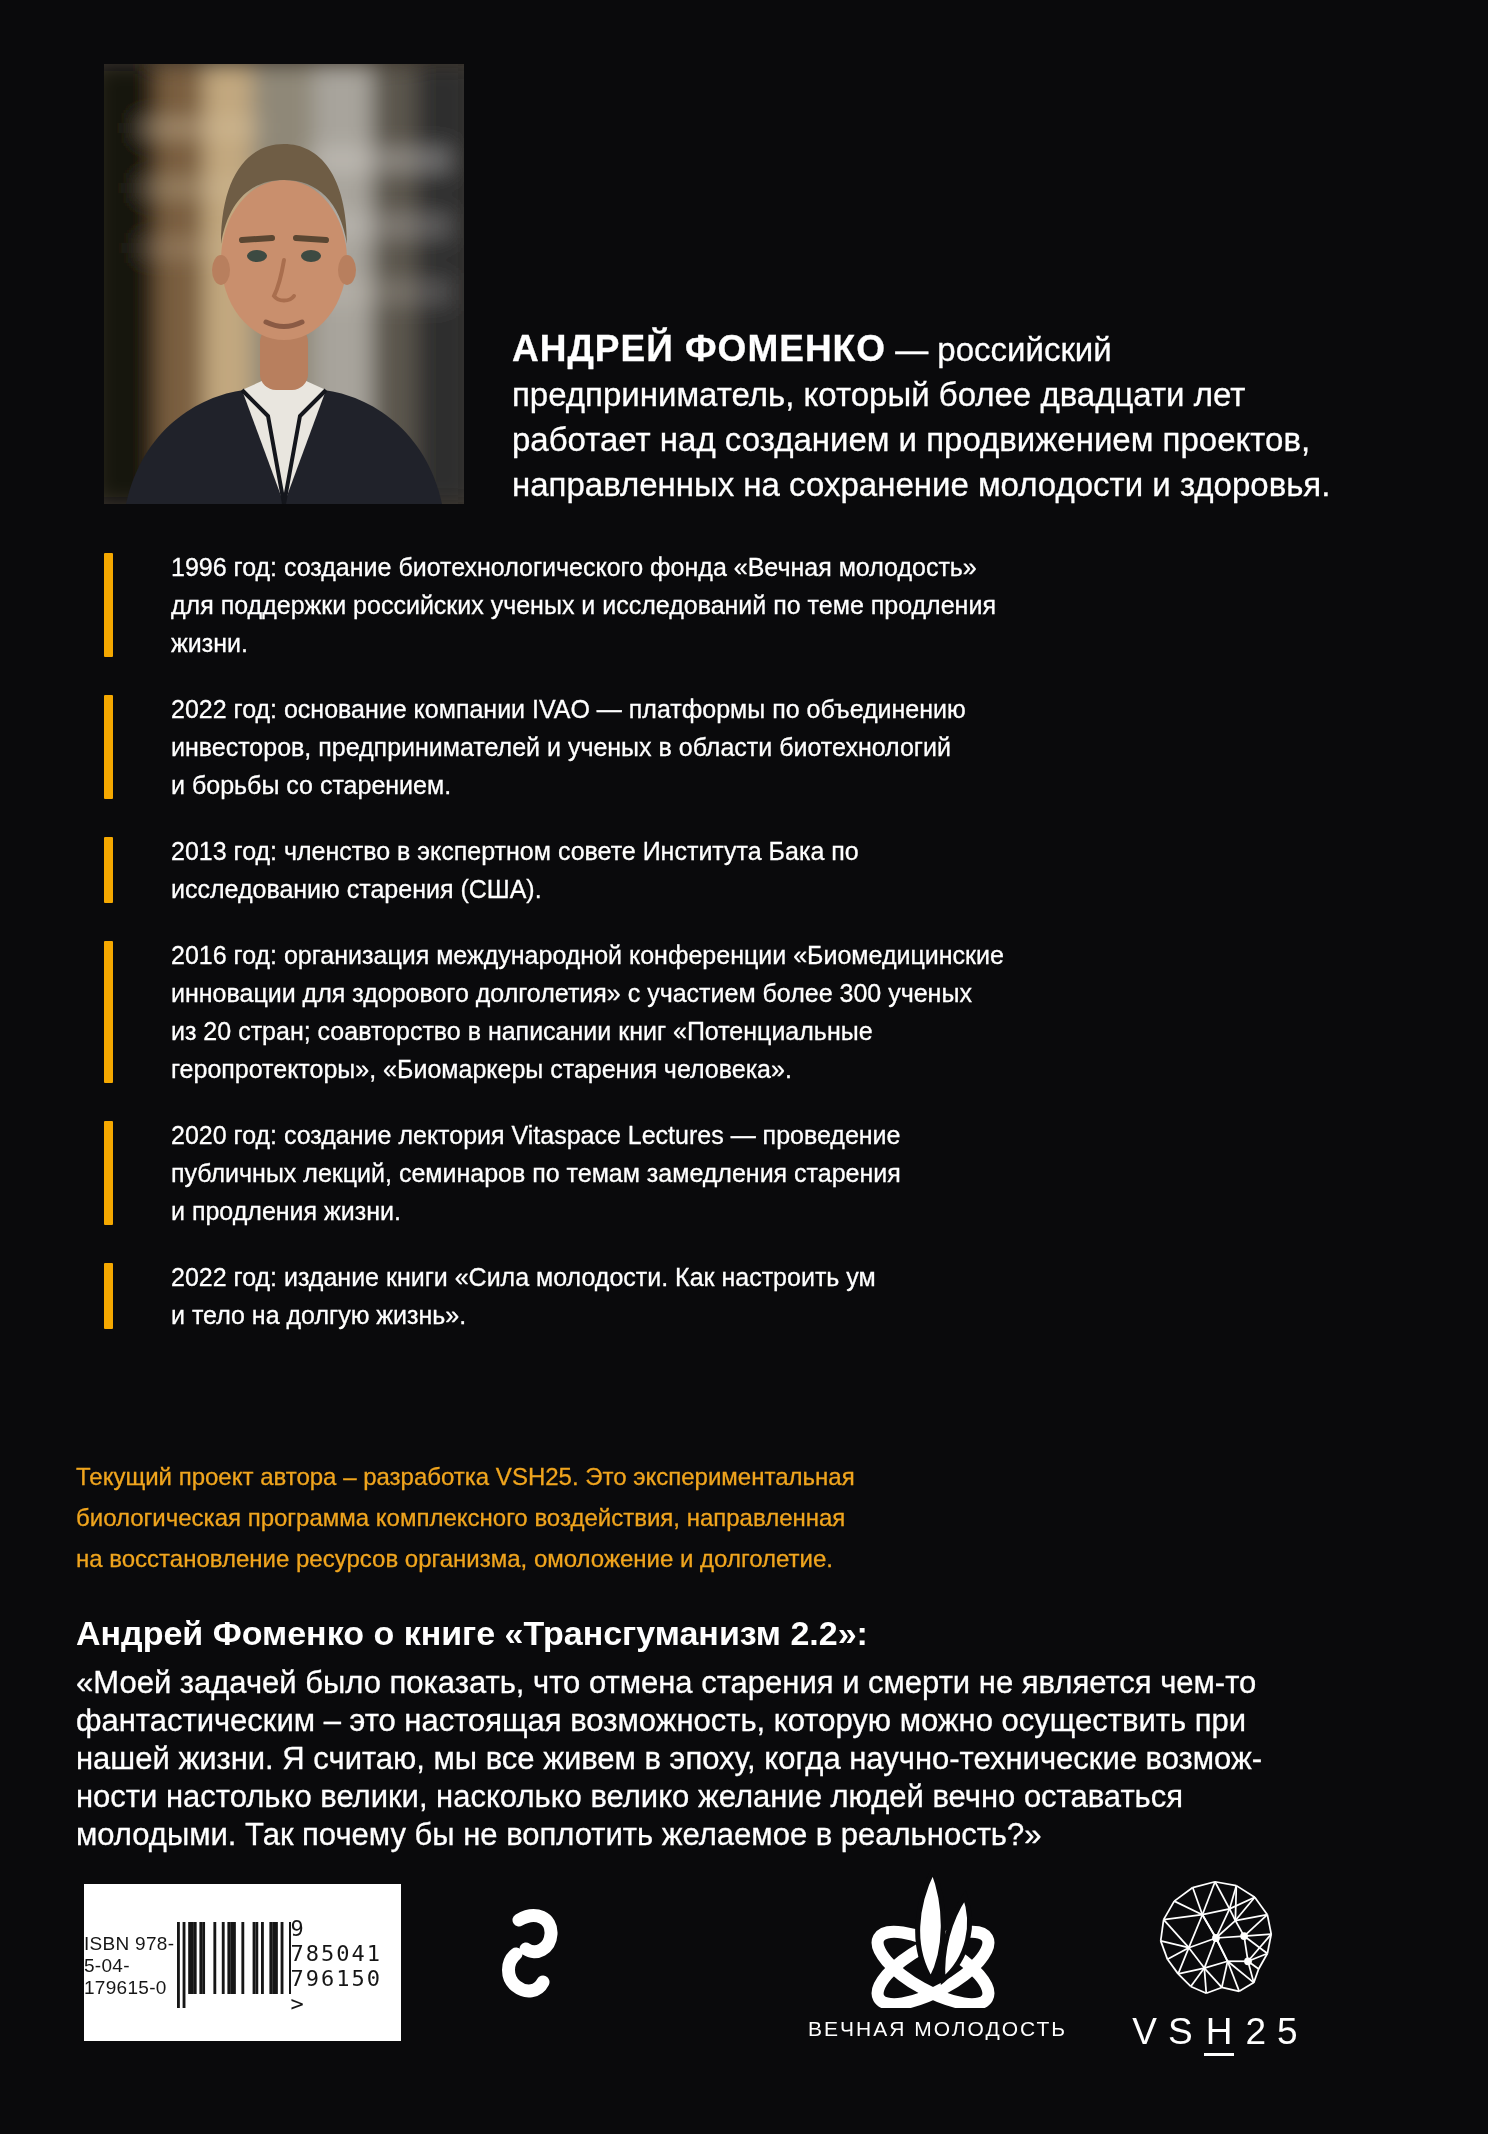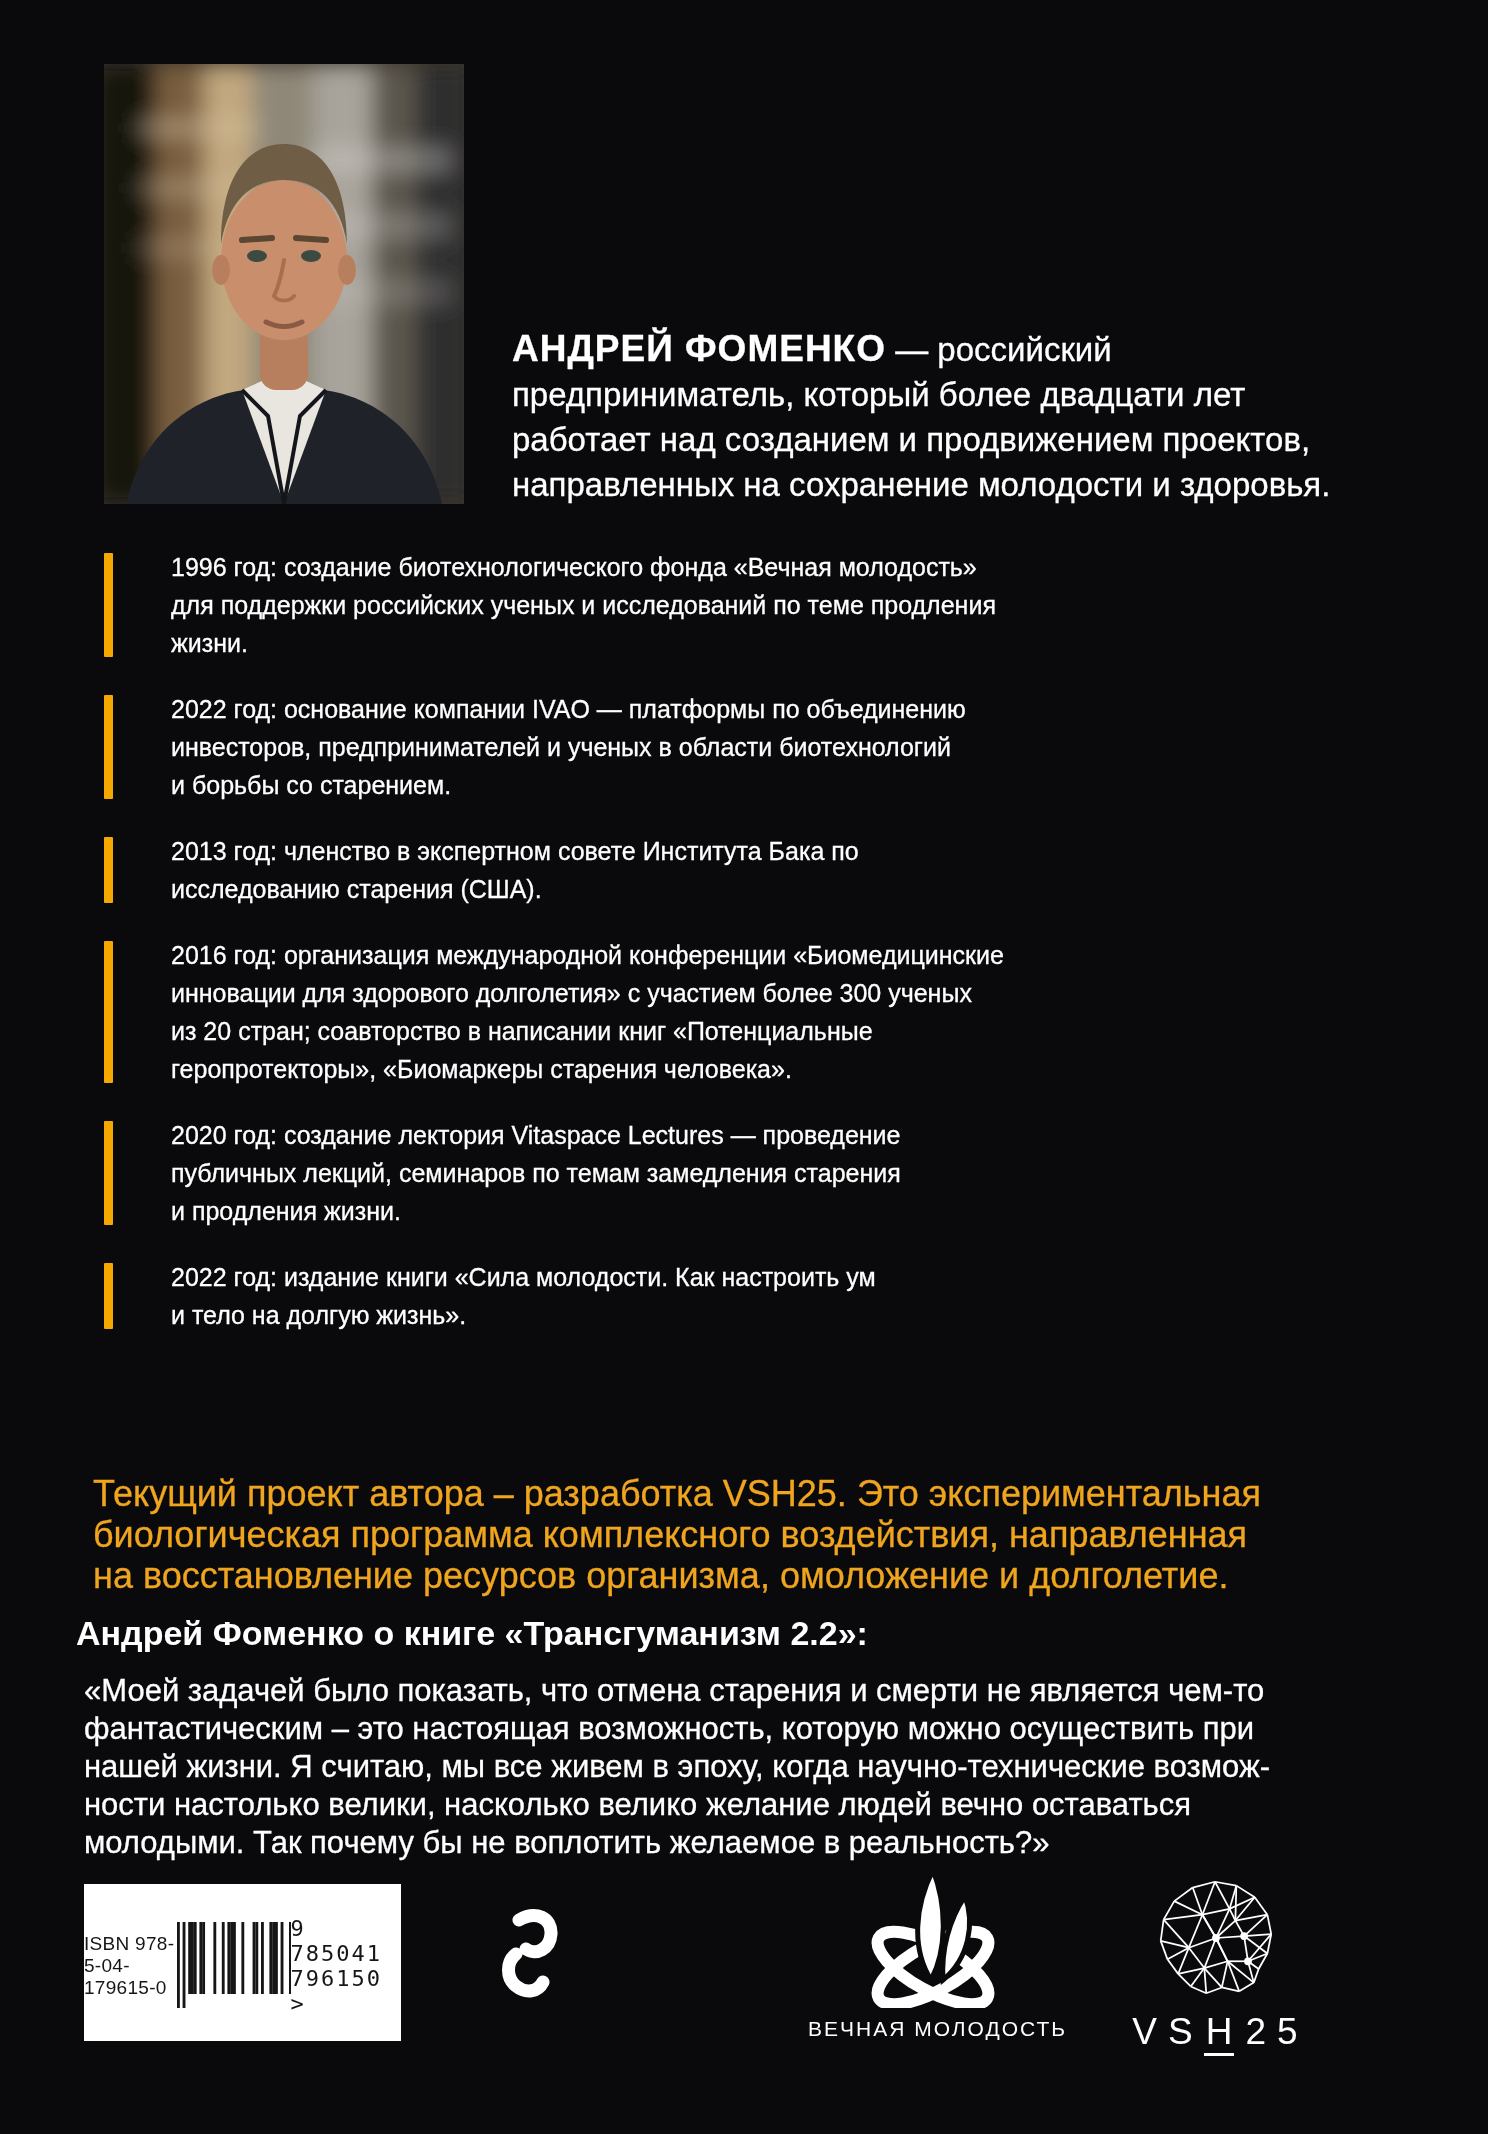--- a/index.html
+++ b/index.html
@@ -17,25 +17,25 @@
   .photo svg{display:block;width:100%;height:100%;}
   
   .intro{position:absolute;left:512px;top:326px;margin:0;font-size:33px;line-height:45px;white-space:pre-line;}
   .intro-name{font-weight:700;font-size:37px;letter-spacing:1px;}
   
   .timeline{position:absolute;left:104px;top:548px;width:1310px;}
   .tl-item{position:relative;padding-left:67px;margin-bottom:28px;}
   .tl-bar{position:absolute;left:0;top:5px;bottom:5px;width:9px;background:var(--accent,#F5A800);border-radius:1px;}
   .tl-text{font-size:25px;line-height:38px;white-space:pre-line;}
   
-  .project{position:absolute;left:76px;top:1456px;margin:17px;color:var(--accent-text,#F0A51E);
-    font-size:36px;line-height:41px;white-space:pre-line;}
+  .project{position:absolute;left:76px;top:1456px;margin:0;color:var(--accent-text,#F0A51E);
+    font-size:24px;line-height:41px;white-space:pre-line;}
   
   .quote-heading{position:absolute;left:76px;top:1614px;margin:0;font-size:34px;font-weight:700;line-height:38px;}
-  .quote{position:absolute;left:76px;top:1664px;margin:8px;font-size:31px;line-height:38px;white-space:pre-line;}
+  .quote{position:absolute;left:76px;top:1664px;margin:0;font-size:31px;line-height:38px;white-space:pre-line;}
   
   .barcode{position:absolute;left:84px;top:1884px;width:317px;height:157px;background:var(--barcode-bg,#fff);
     display:flex;flex-direction:row;align-items:center;box-sizing:border-box;padding-top:6px;}
   .isbn-label{color:var(--barcode-ink,#161616);font-size:19px;letter-spacing:.3px;line-height:22px;}
   .bars{display:block;margin-top:3px;}
   .barcode-digits{color:var(--barcode-ink,#161616);font-family:"DejaVu Sans Mono",monospace;
     font-size:22px;letter-spacing:2px;margin-top:1px;}
   .eksmo{position:absolute;left:500px;top:1908px;width:60px;height:96px;}
   .eksmo svg{display:block;width:100%;height:100%;}
   .vm{position:absolute;left:808px;top:1868px;width:250px;text-align:center;}

